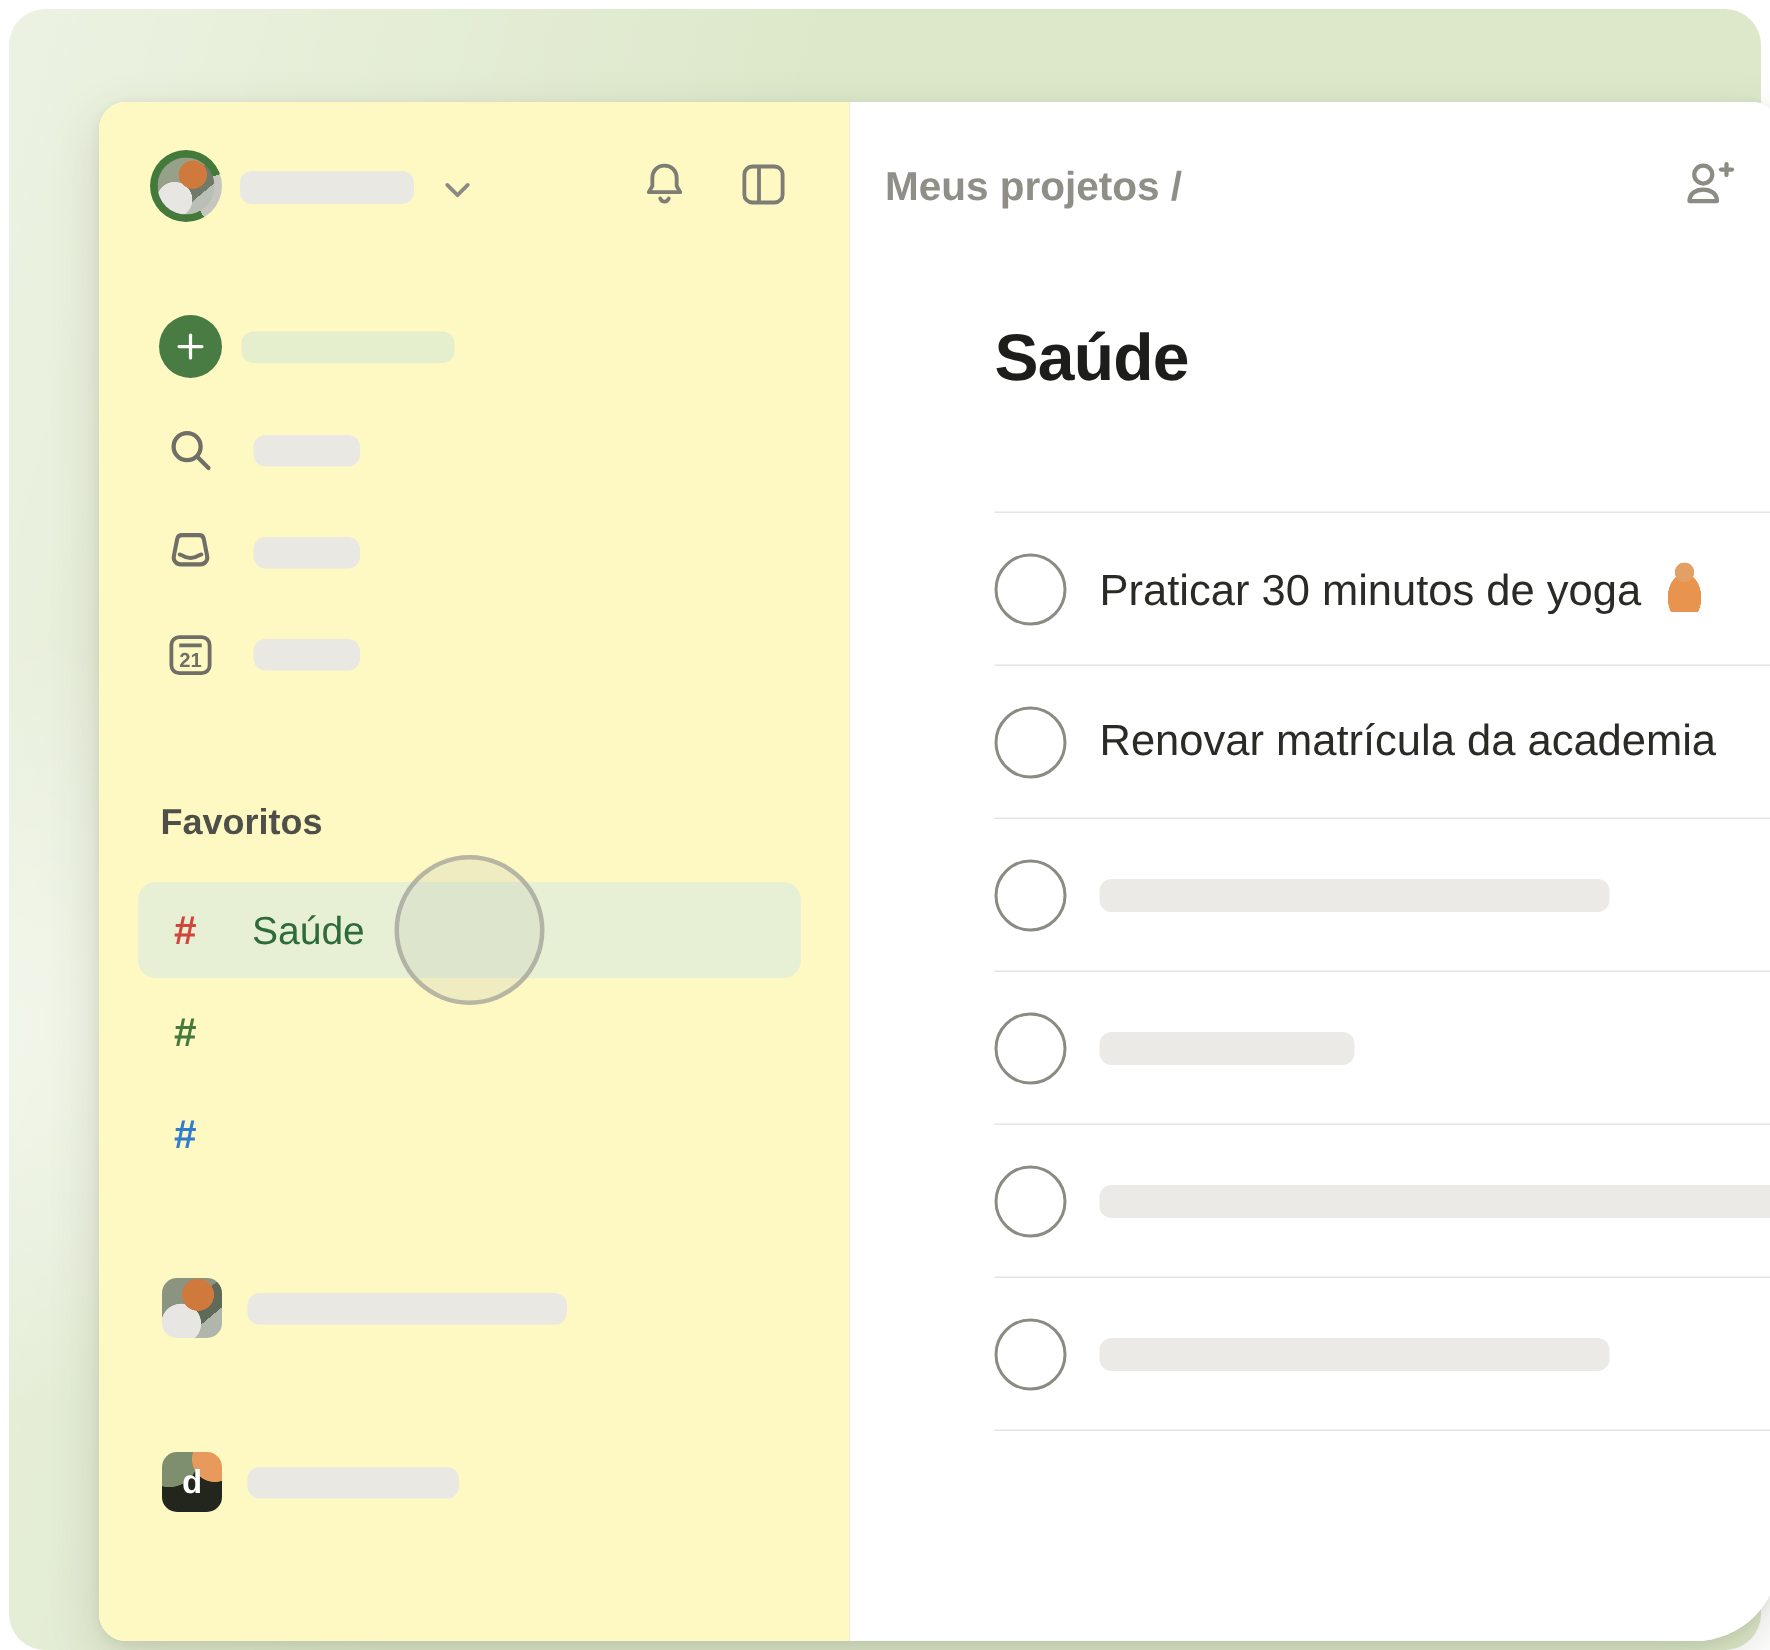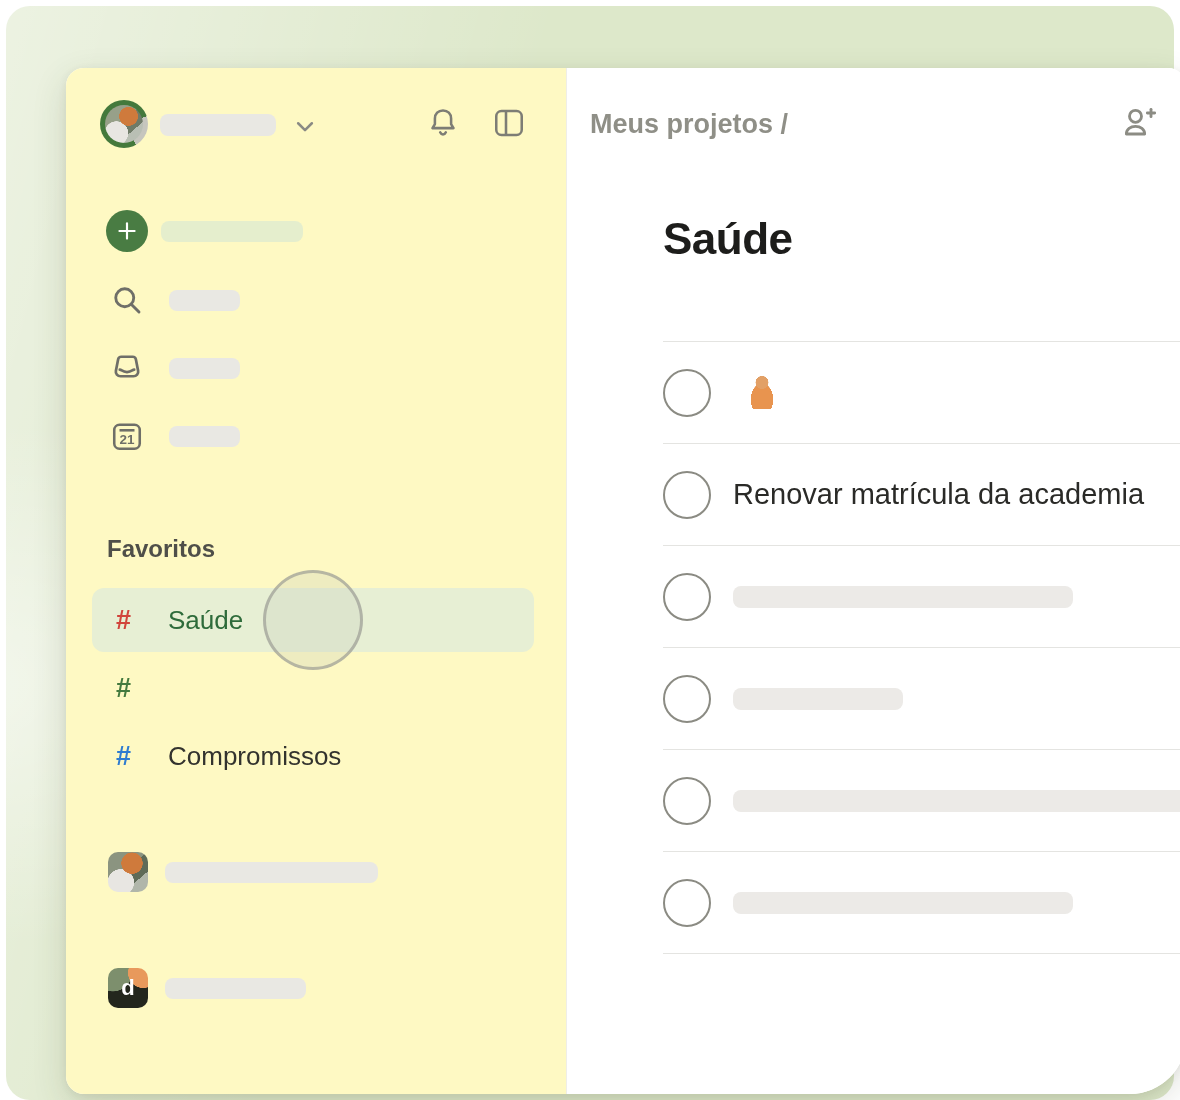--- a/index.html
+++ b/index.html
@@ -171,21 +171,20 @@
     <div class="fav-list">
       <div class="fav-row selected">
         <span class="fav-hash" style="color: rgb(209, 69, 59);">#</span>
         <span class="fav-label" style="color: rgb(46, 107, 58);">Saúde</span>
       </div>
       <div class="fav-row">
         <span class="fav-hash" style="color: rgb(68, 122, 62);">#</span>
       </div>
       <div class="fav-row">
         <span class="fav-hash" style="color: rgb(47, 124, 208);">#</span>
-        <span class="fav-label" style="color: rgb(51, 51, 46);">Compromissos</span>
       </div>
     </div>
 
     <div class="cursor-circle"></div>
 
     <div class="ws-avatar"></div>
     <div class="ph-bar ws-bar"></div>
 
     <div class="d-avatar">
       <span>d</span>
@@ -205,21 +204,21 @@
           <line x1="19.8" y1="3.8" x2="19.8" y2="8.2"></line>
       </svg>
     </div>
 
     <h1 class="page-title">Saúde</h1>
 
     <div class="task-list">
 
       <div class="task-row">
         <div class="task-check"></div>
-        <div class="task-text"><span class="emoji-swatch" aria-label="🧘"></span></div>
+        <div class="task-text"><span>Praticar 30 minutos de yoga</span><span class="emoji-swatch" aria-label="🧘"></span></div>
       </div>
 
       <div class="task-row">
         <div class="task-check"></div>
         <div class="task-text">Renovar matrícula da academia</div>
       </div>
 
       <div class="task-row">
         <div class="task-check"></div>
         <div class="task-bar bar-w340"></div>

